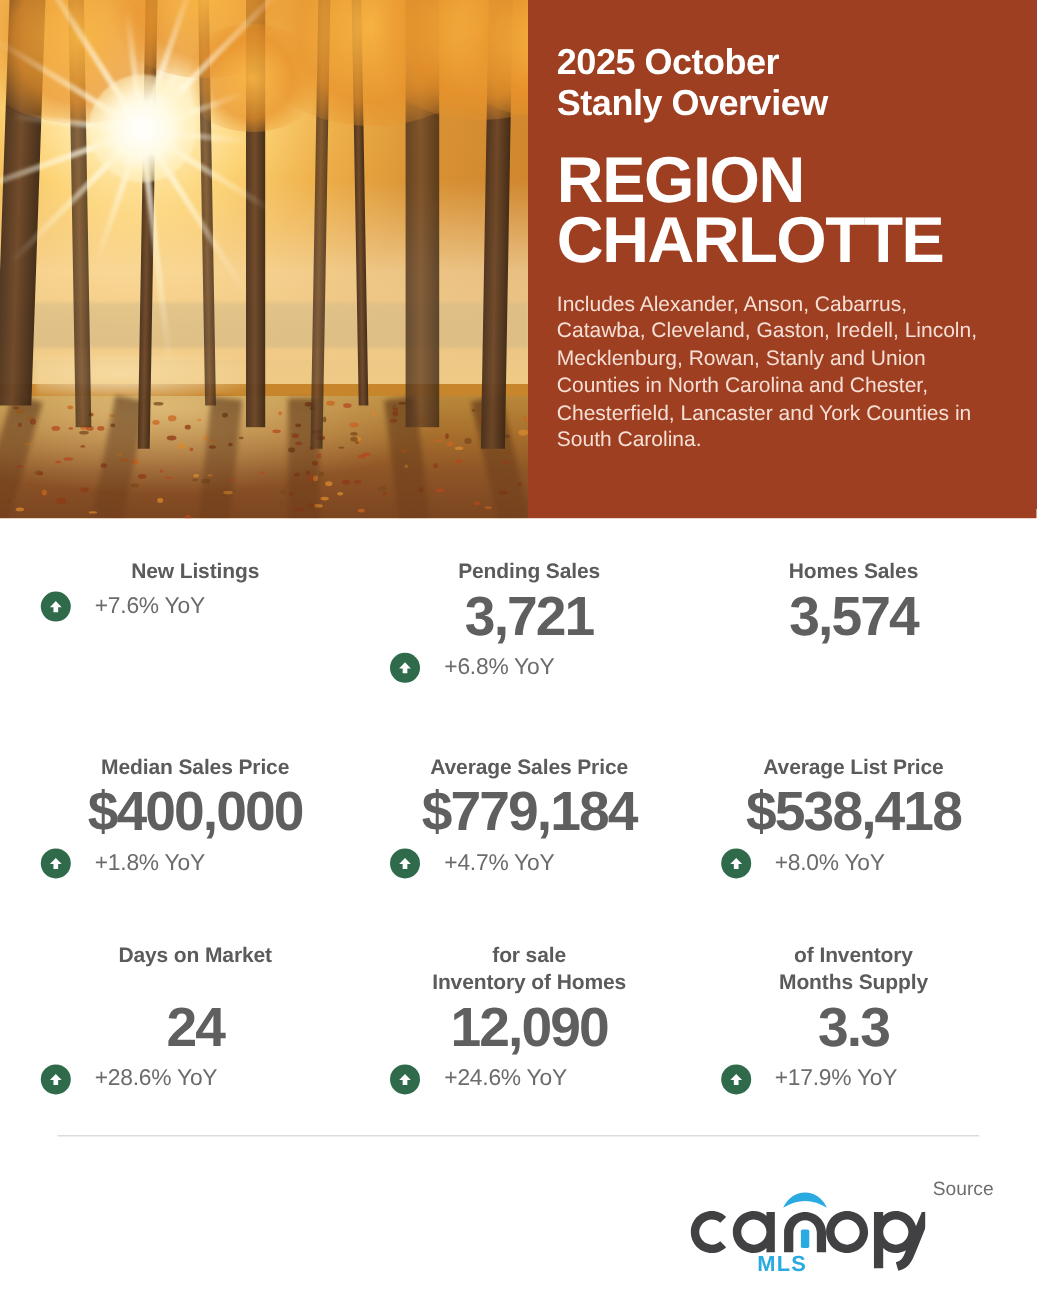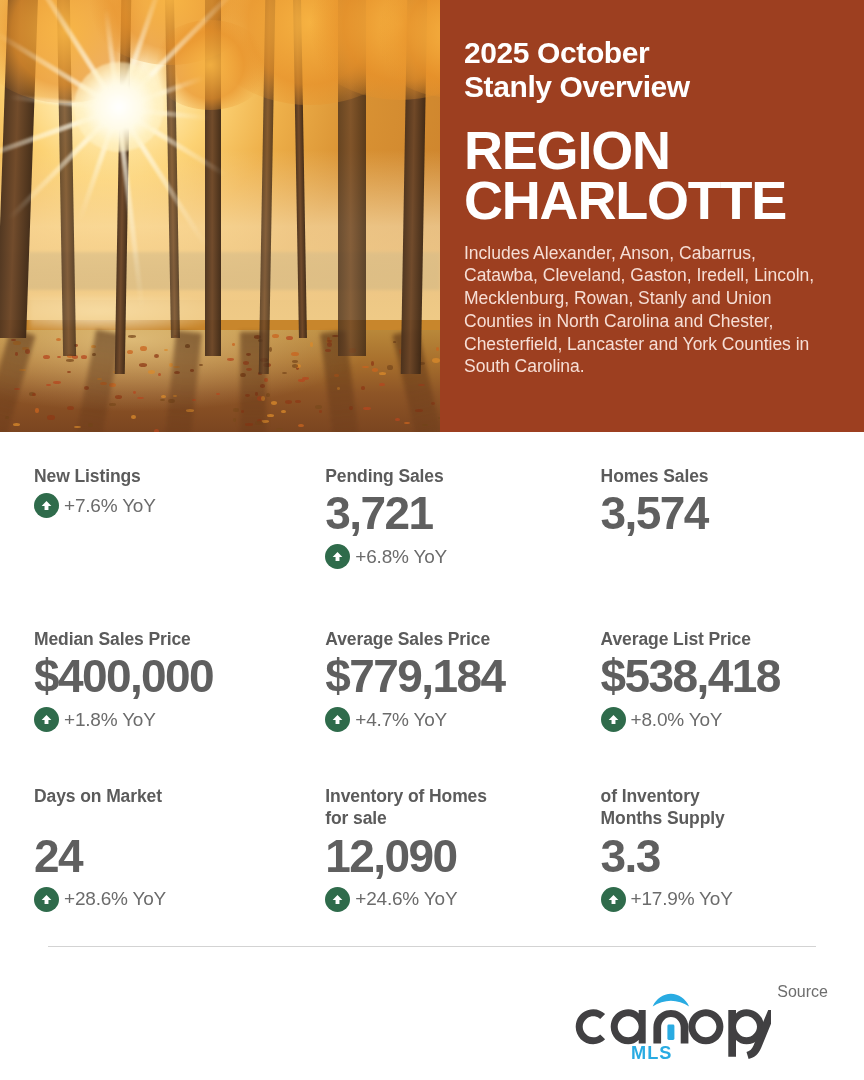--- a/index.html
+++ b/index.html
@@ -172,20 +172,21 @@
     display: flex;
     width: 100%;
   }
   .stat-row.r1 { margin-top: 2px; }
   .stat-row.r2 { margin-top: 60px; }
   .stat-row.r3 { margin-top: 54px; }
 
   .stat {
     width: 33.33%;
     padding-right: 8px;
+    text-align: center;
   }
   .stat.col2 { padding-left: 26px; }
   .stat.col3 { padding-left: 36px; }
 
   .stat-label {
     font-size: 17.5px;
     font-weight: bold;
     color: #5b5b5b;
     line-height: 1.22;
     letter-spacing: -0.1px;
@@ -197,21 +198,21 @@
     font-weight: bold;
     color: #5f5f5f;
     line-height: 1.06;
     letter-spacing: -1.6px;
   }
 
   .stat-change {
     margin-top: 6px;
     display: flex;
     align-items: center;
-    gap: 5px;
+    gap: 20px;
   }
 
   .arrow-badge {
     width: 25px;
     height: 25px;
     border-radius: 50%;
     background: #2f6b4b;
     display: inline-flex;
     align-items: center;
     justify-content: center;
@@ -585,22 +586,22 @@
             <svg width="13" height="13" viewBox="0 0 24 24">
                 <path d="M12 3.5 21 13h-5.4v7.5H8.4V13H3z" fill="#ffffff"></path>
               </svg>
           </span>
           <span class="change-text">+28.6% YoY</span>
         </div>
       </div>
 
       <div class="stat col2 tall">
         <div class="stat-label">
+          <div>for sale</div>
           <div>Inventory of Homes</div>
-          <div>for sale</div>
         </div>
         <div class="stat-value">12,090</div>
         <div class="stat-change">
           <span class="arrow-badge">
             <svg width="13" height="13" viewBox="0 0 24 24">
                 <path d="M12 3.5 21 13h-5.4v7.5H8.4V13H3z" fill="#ffffff"></path>
               </svg>
           </span>
           <span class="change-text">+24.6% YoY</span>
         </div>

